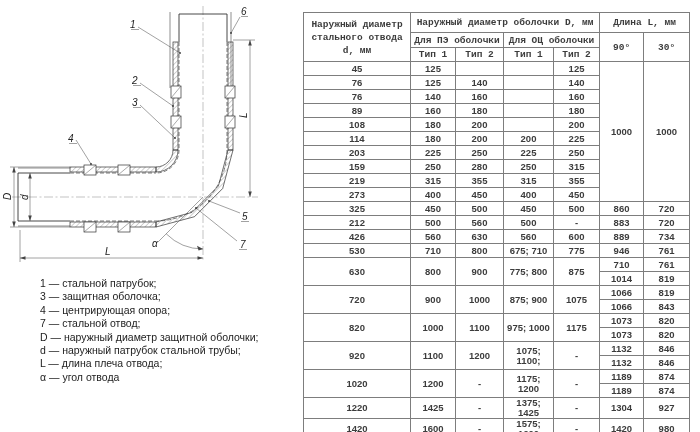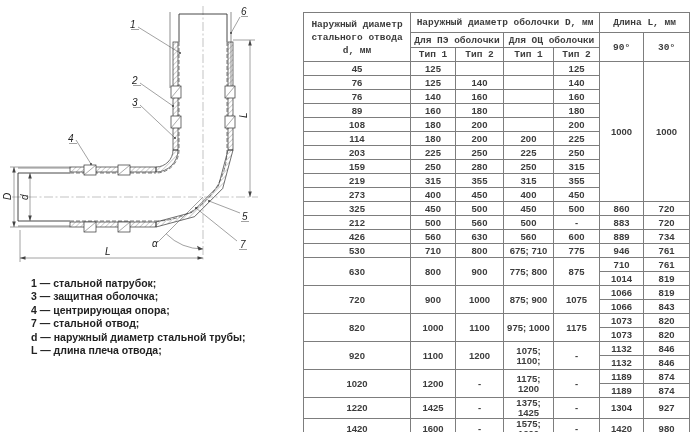--- a/index.html
+++ b/index.html
@@ -1,20 +1,20 @@
 <!DOCTYPE html>
 <html><head>
 <meta charset="utf-8">
 <style>
   html,body{margin:0;padding:0;background:#fff;}
   .stage{position:relative;width:700px;height:432px;background:#ffffff;overflow:hidden;
          font-family:"Liberation Sans","DejaVu Sans",sans-serif;}
   .diagram{position:absolute;left:0;top:0;}
-  .legend{position:absolute;left:31px;top:277px;width:278px;font-size:10.5px;line-height:13.4px;
-          color:#222;white-space:nowrap;font-weight:700;}
+  .legend{position:absolute;left:40px;top:277px;width:278px;font-size:10.5px;line-height:13.4px;
+          color:#222;white-space:nowrap;font-weight:400;}
   .legend div{height:13.4px;}
   .spec-table{position:absolute;left:303px;top:12px;width:386px;border-collapse:collapse;
               table-layout:fixed;background:#fff;}
   .spec-table th,.spec-table td{border:1px solid #7d7d7d;text-align:center;vertical-align:middle;
               color:#3c3c3c;padding:0 1px;font-weight:bold;}
   .spec-table th{font-size:9.5px;line-height:13px;height:13px;font-family:Liberation Mono, monospace;}
   .spec-table thead tr:first-child th{height:19px;}
   .spec-table thead tr:nth-child(2) th{height:14px;}
   .spec-table td{font-size:9.5px;line-height:10px;height:13px;}
   svg text{font-family:"Liberation Sans","DejaVu Sans",sans-serif;font-style:italic;
@@ -151,22 +151,24 @@
     <text x="105" y="255">L</text>
     <text x="247" y="118" transform="rotate(-90 247 118)">L</text>
     <text x="152" y="247">α</text>
   </svg>
 
   <div class="legend" id="legend">
       <div>1 — стальной патрубок;</div>
       <div>3 — защитная оболочка;</div>
       <div>4 — центрирующая опора;</div>
       <div>7 — стальной отвод;</div>
-      <div>d — наружный диаметр стальной трубы;</div>
+      <div>D — наружный диаметр защитной оболочки;</div>
+      <div>d — наружный патрубок стальной трубы;</div>
       <div>L — длина плеча отвода;</div>
+      <div>α — угол отвода</div>
     </div>
 
   <table class="spec-table">
     <colgroup>
       <col style="width:107px">
         <col style="width:45px">
         <col style="width:48px">
       <col style="width:50px">
         <col style="width:46px">
         <col style="width:44px">

